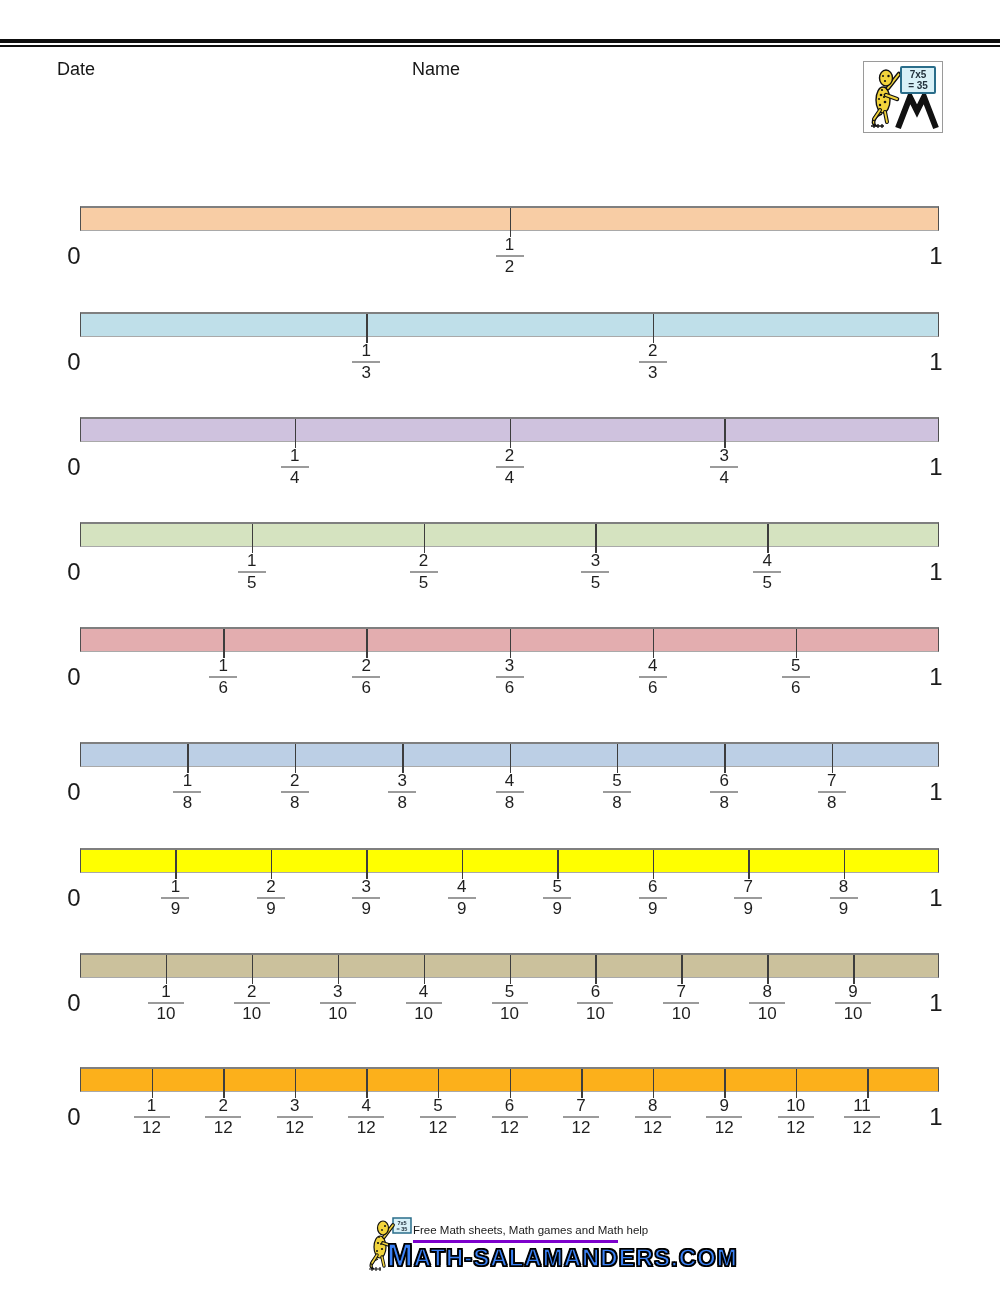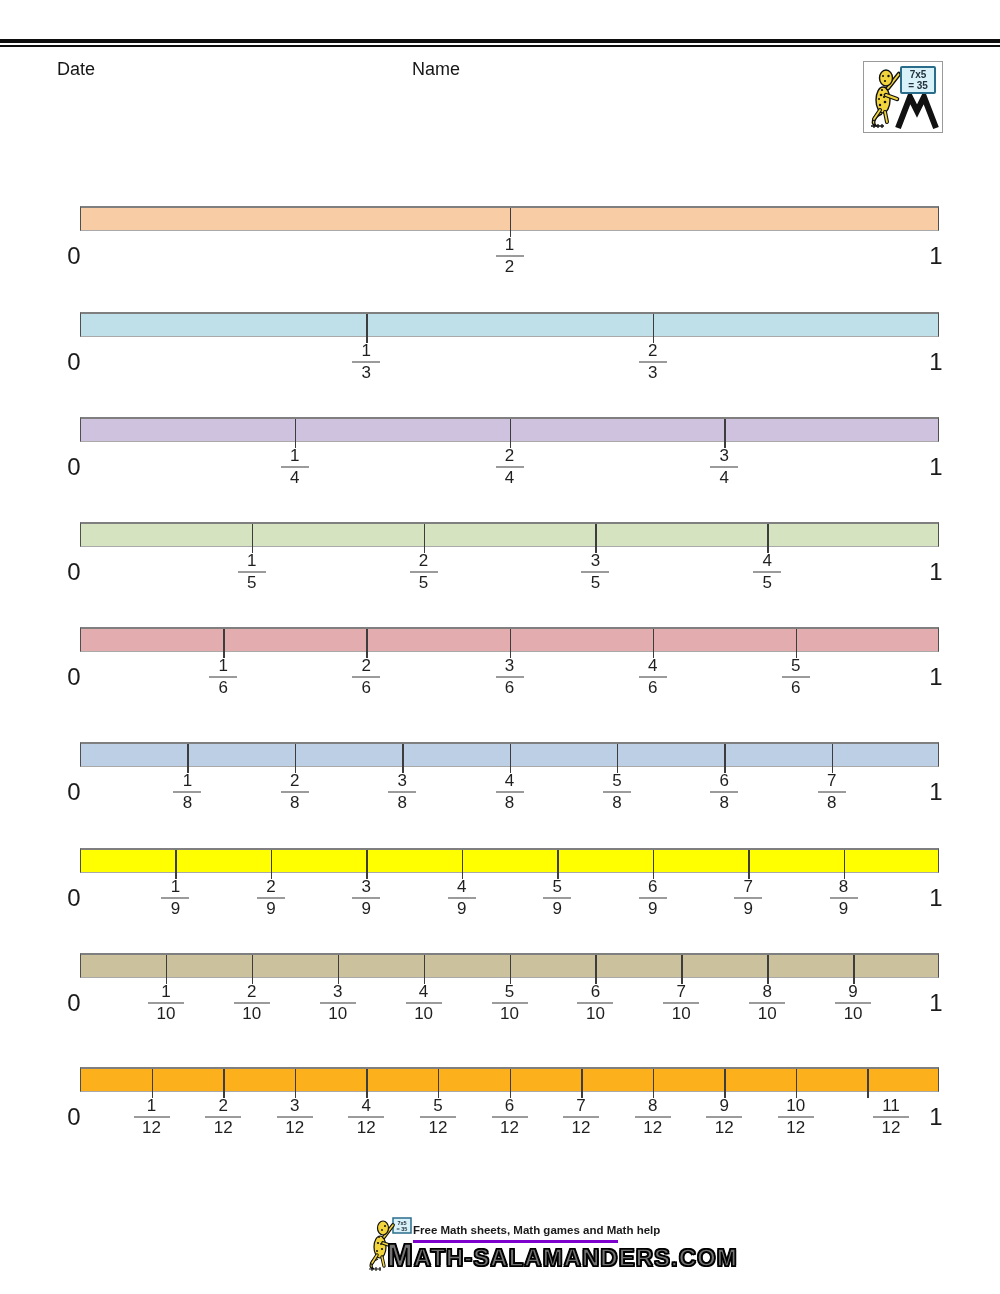--- a/index.html
+++ b/index.html
@@ -35,25 +35,25 @@
        border:1px solid #4f4f4f;border-top:2px solid #7f7f7f;border-bottom-color:#a9a9a9;}
   .tick{position:absolute;top:2px;width:1.5px;height:29px;background:#3d3d3d;}
   .frac{position:absolute;top:30px;transform:translateX(-50%);text-align:center;color:#1f1f1f;}
   .frac .num,.frac .den{font-size:17px;line-height:18px;}
   .fline{height:2px;background:#9b9b9b;margin:1px auto;}
   .endlabel{position:absolute;top:36px;transform:translateX(-50%);font-size:24px;color:#1b1b1b;}
 
   
   .footer{position:absolute;left:50%;top:1215px;transform:translateX(-50%);width:270px;height:60px;}
   .footer-salamander{position:absolute;left:0;top:2px;}
-  .tagline{position:absolute;left:48px;top:9px;width:259px;font-size:11.5px;font-weight:bold;
+  .tagline{position:absolute;left:48px;top:9px;width:259px;font-size:11.5px;font-weight:normal;
            color:#1a1a1a;white-space:nowrap;}
   .purple-line{position:absolute;left:48px;top:25px;width:205px;height:3px;background:#7d00cc;}
   .wordmark{position:absolute;left:22px;top:26px;white-space:nowrap;font-weight:bold;
-            color:#737373;-webkit-text-stroke:1.4px #000;
+            color:#3b82f6;-webkit-text-stroke:1.4px #000;
             text-shadow:-1px -1px 0 #000,1px -1px 0 #000,-1px 1px 0 #000,1px 1px 0 #000;
             font-size:24px;letter-spacing:1px;line-height:30px;}
   .wordmark .big-m{font-size:31px;}
 </style>
 </head>
 <body>
 
 <div class="page">
 
   <div class="rule-thick"></div>
@@ -426,21 +426,21 @@
         <div class="frac" style="left: 724.25px;">
           <div class="num">9</div>
           <div class="fline" style="width: 36px;"></div>
           <div class="den">12</div>
         </div>
         <div class="frac" style="left: 795.833px;">
           <div class="num">10</div>
           <div class="fline" style="width: 36px;"></div>
           <div class="den">12</div>
         </div>
-        <div class="frac" style="left: 891px;">
+        <div class="frac" style="left: 862px;">
           <div class="num">11</div>
           <div class="fline" style="width: 36px;"></div>
           <div class="den">12</div>
         </div>
         <div class="endlabel" style="left: 74px;">0</div>
         <div class="endlabel" style="left: 936px;">1</div>
       </div>
     </div>
 
   <div class="footer">

